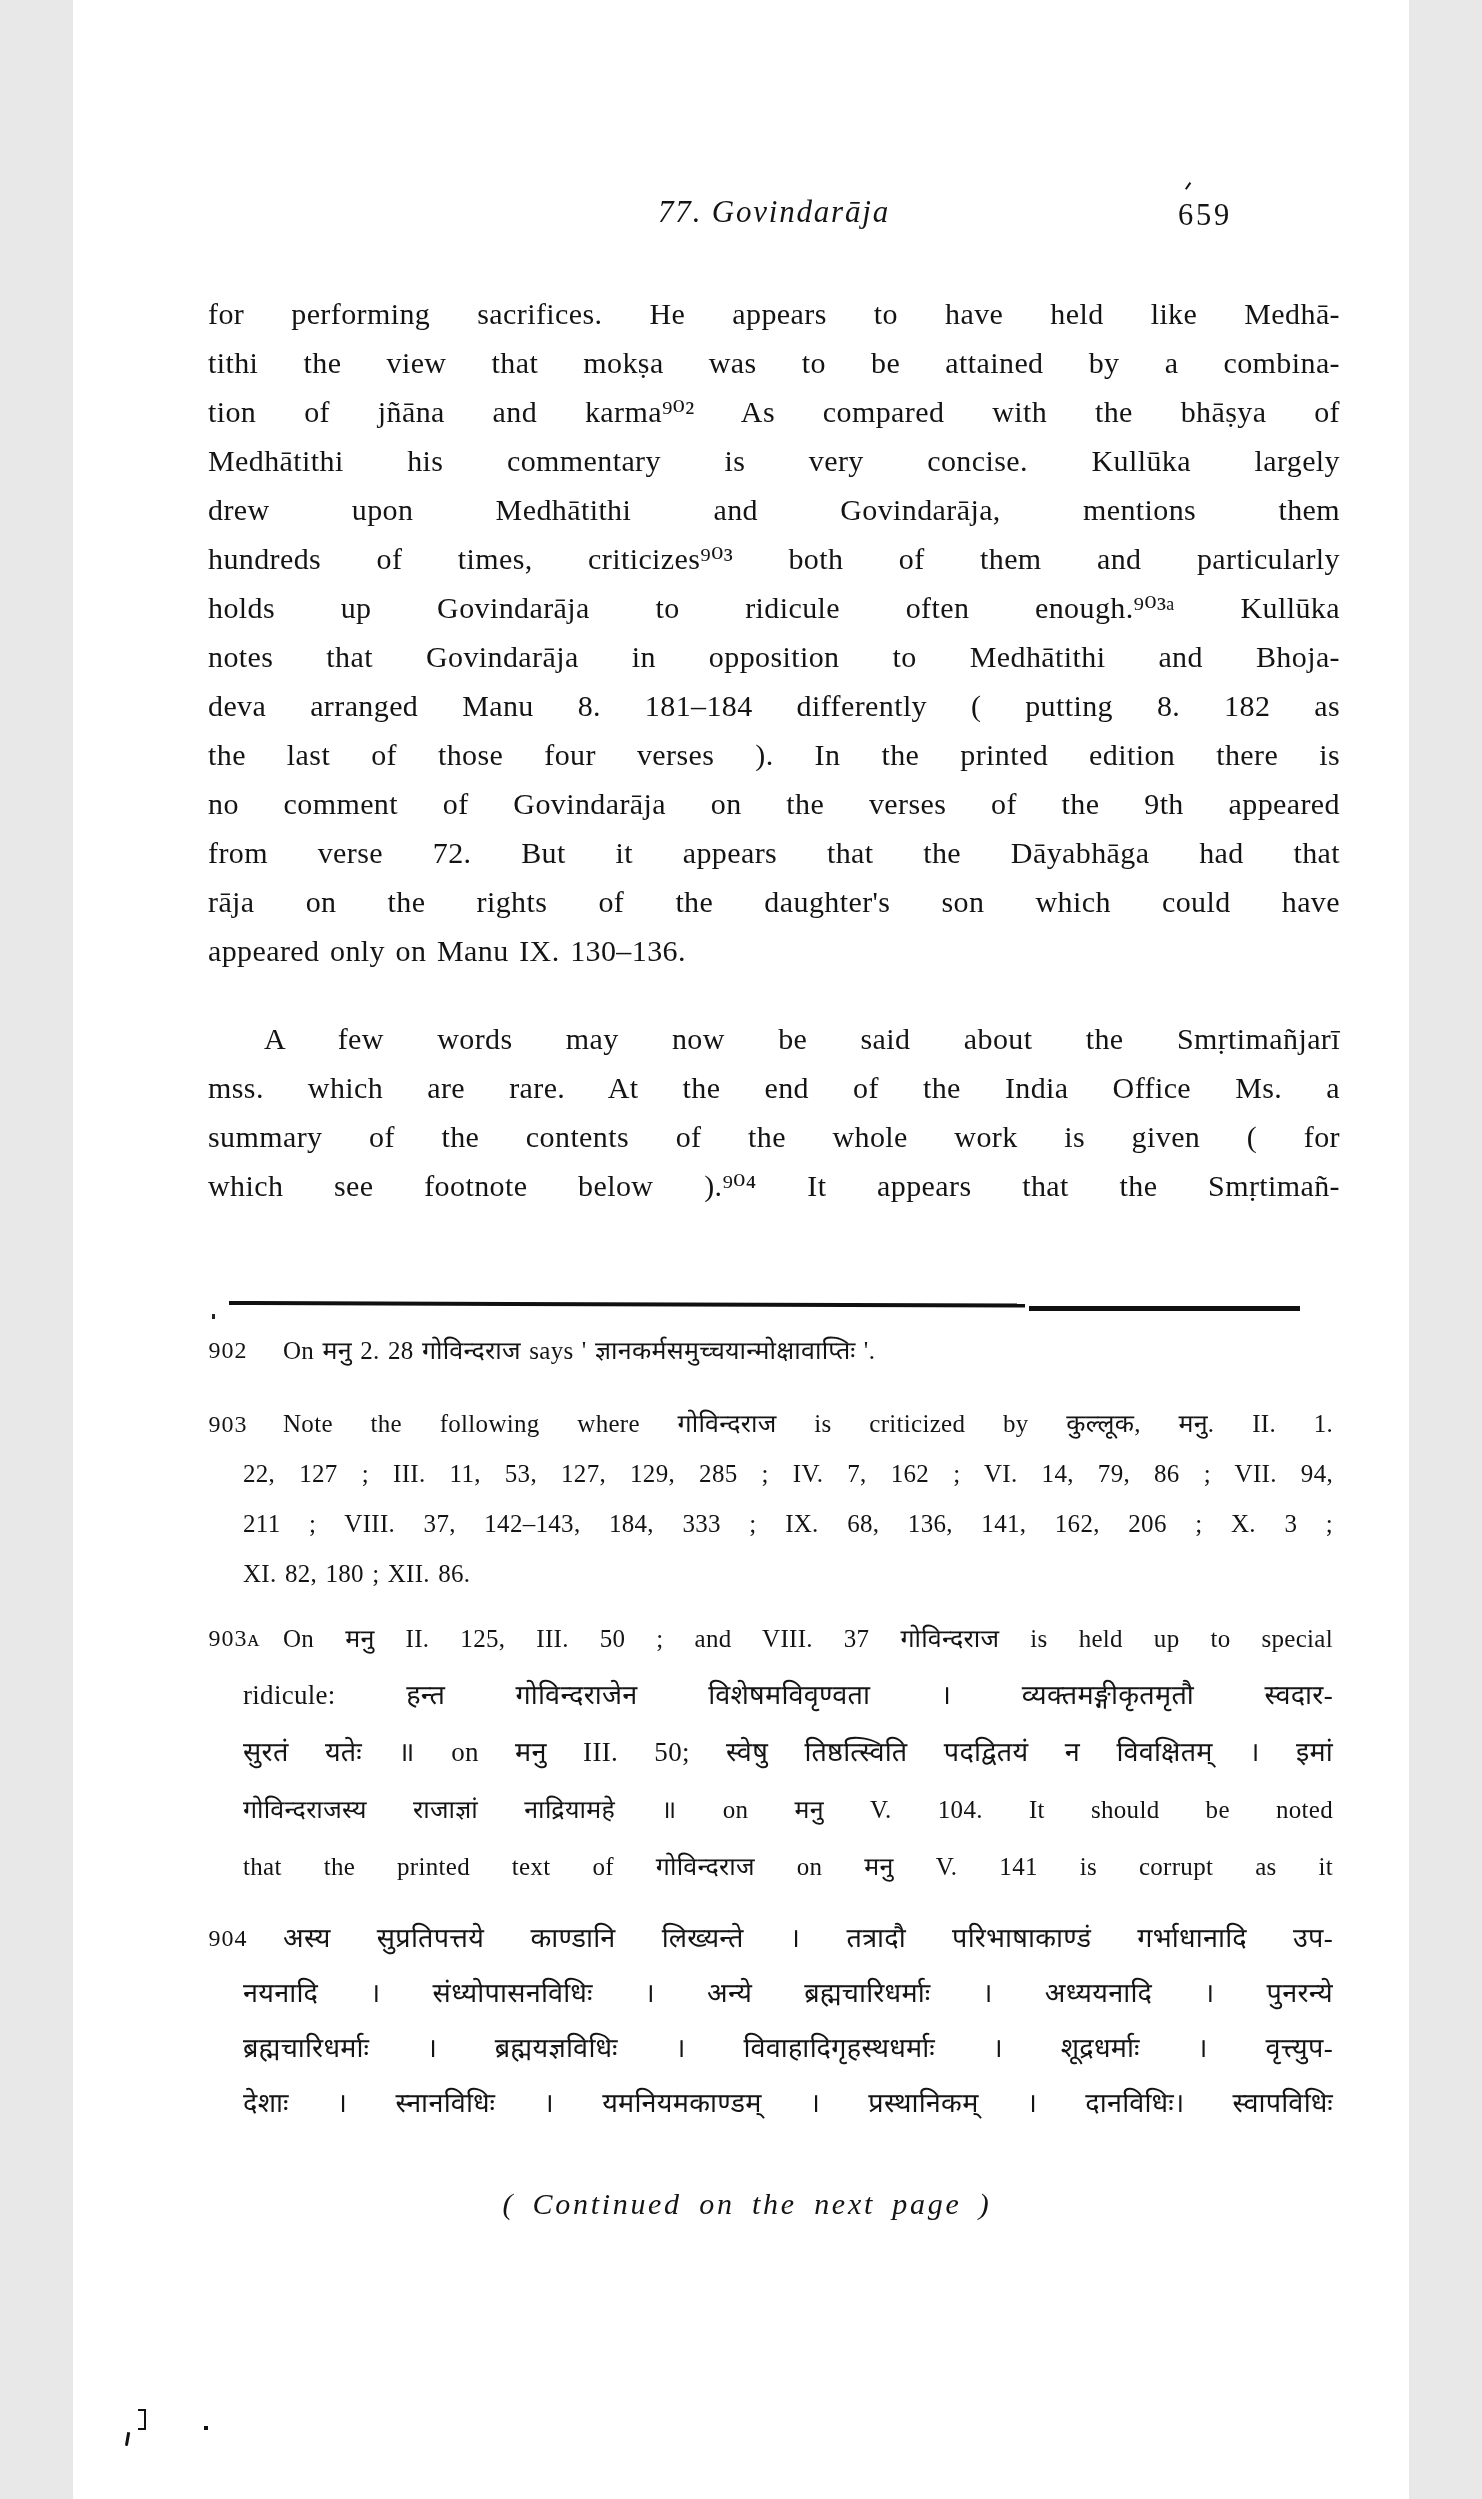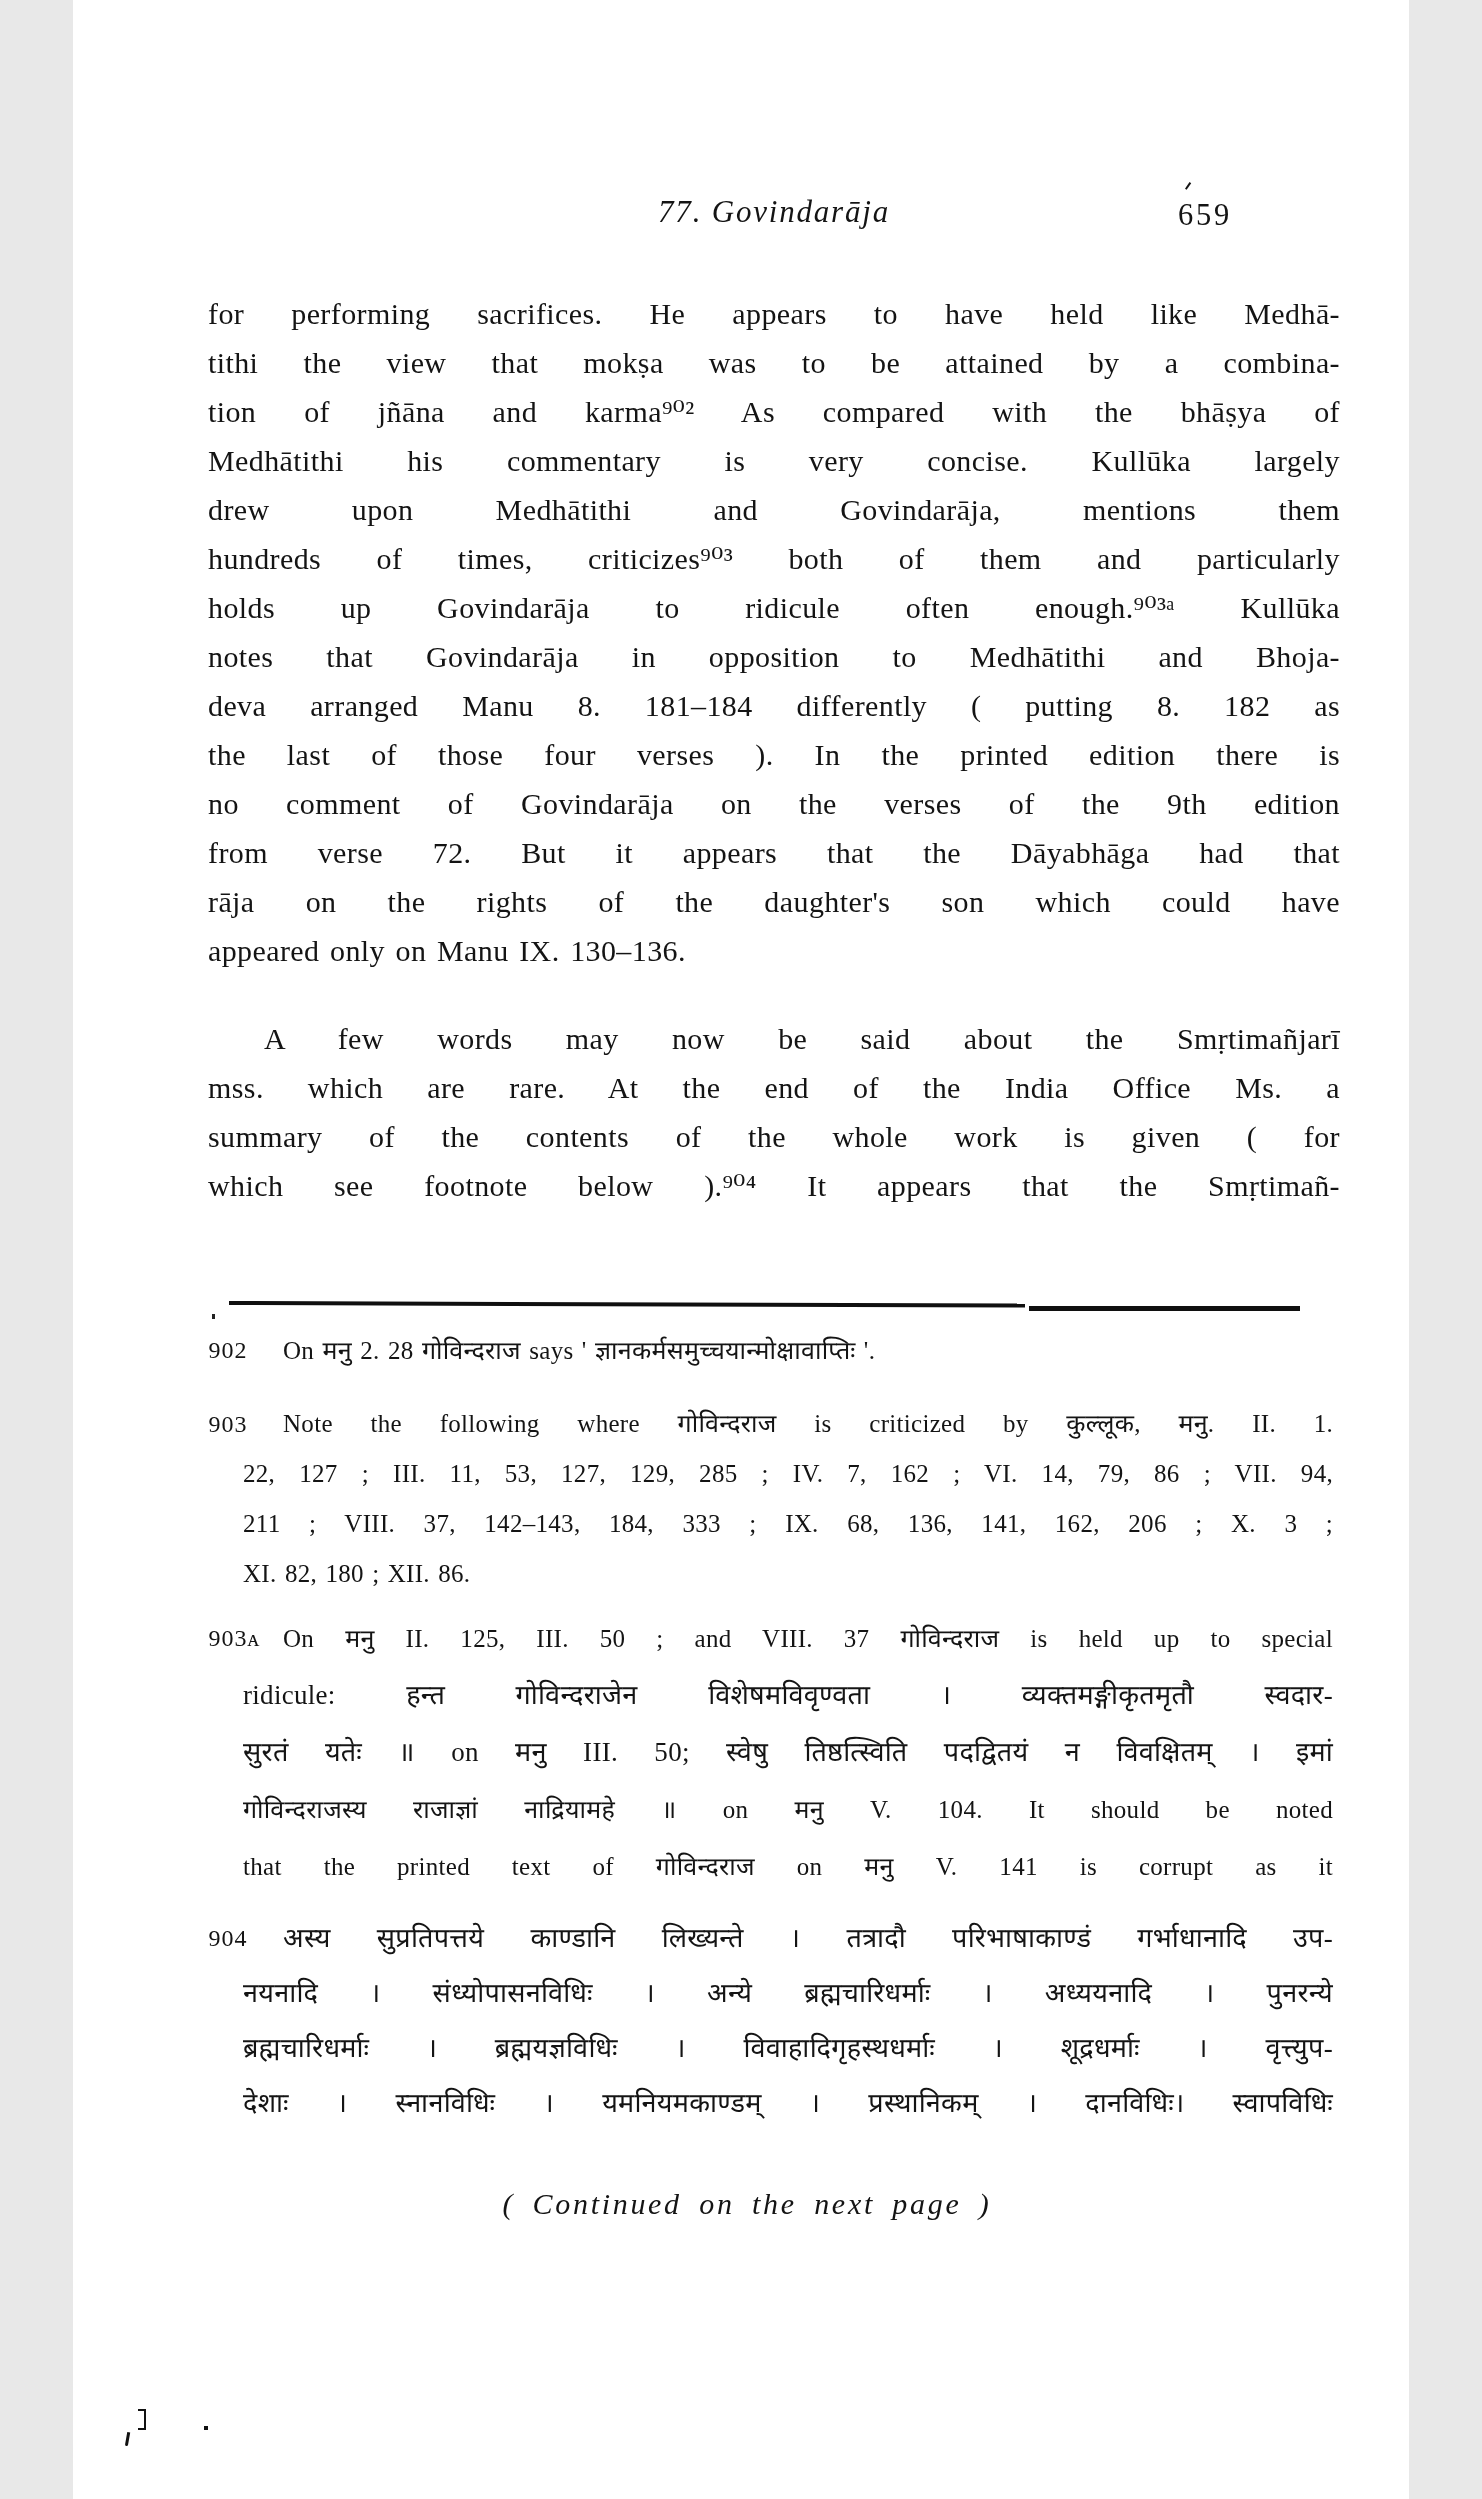--- a/index.html
+++ b/index.html
@@ -65,21 +65,21 @@
       <div class="ln j">for performing sacrifices. He appears to have held like Medhā-</div>
       <div class="ln j">tithi the view that mokṣa was to be attained by a combina-</div>
       <div class="ln j">tion of jñāna and karma⁹⁰²  As compared with the bhāṣya of</div>
       <div class="ln j">Medhātithi his commentary is very concise. Kullūka largely</div>
       <div class="ln j">drew upon Medhātithi and Govindarāja, mentions them</div>
       <div class="ln j">hundreds of times, criticizes⁹⁰³ both of them and particularly</div>
       <div class="ln j">holds up Govindarāja to ridicule often enough.⁹⁰³ᵃ  Kullūka</div>
       <div class="ln j">notes that Govindarāja in opposition to Medhātithi and Bhoja-</div>
       <div class="ln j">deva arranged Manu 8. 181–184 differently ( putting 8. 182 as</div>
       <div class="ln j">the last of those four verses ).  In the printed edition there is</div>
-      <div class="ln j">no comment of Govindarāja on the verses of the 9th edition</div>
+      <div class="ln j">no comment of Govindarāja on the verses of the 9th appeared</div>
       <div class="ln j">from verse 72.  But it appears that the Dāyabhāga had that</div>
       <div class="ln j">rāja on the rights of the daughter's son which could have</div>
       <div class="ln l">appeared only on Manu IX. 130–136.</div>
     </div>
     <div class="para2">
       <div class="ln j indent">A few words may now be said about the Smṛtimañjarī</div>
       <div class="ln j">mss. which are rare.  At the end of the India Office Ms. a</div>
       <div class="ln j">summary of the contents of the whole work is given ( for</div>
       <div class="ln j">which see footnote below ).⁹⁰⁴  It appears that the Smṛtimañ-</div>
     </div>

